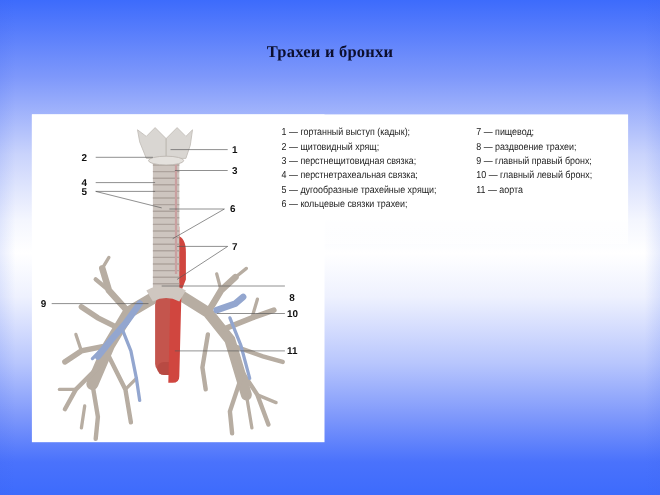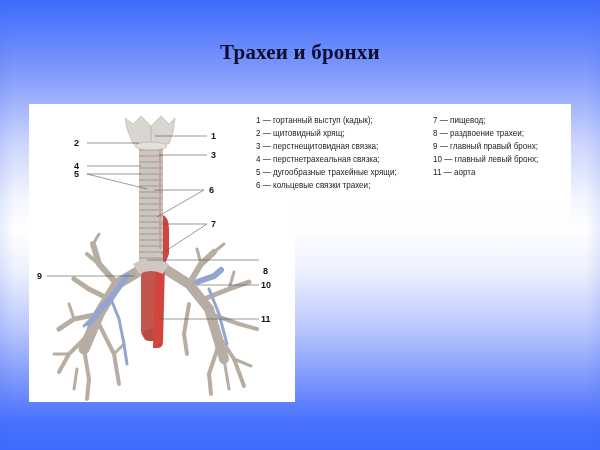--- a/index.html
+++ b/index.html
@@ -8,21 +8,21 @@
       background: linear-gradient(to bottom, #3d6bfc 0px, #7e98fb 70px, #c9d3fc 140px, #f4f6fe 200px, #ffffff 230px, #eef1fe 270px, #b8c6fd 330px, #7d97fb 380px, #4a72fc 420px, #3d6bfc 450px);
       font-family: "Liberation Sans", sans-serif;
     }
     .edge-l, .edge-r {
       position: absolute; top: 0; bottom: 0; width: 14px;
     }
     .edge-l { left: 0; background: linear-gradient(to right, rgba(60,100,240,0.12), rgba(60,100,240,0)); }
     .edge-r { right: 0; background: linear-gradient(to left, rgba(60,100,240,0.12), rgba(60,100,240,0)); }
     .title {
       position: absolute; top: 40px; left: 0; width: 600px; text-align: center;
-      font-family: "Liberation Serif", serif; font-weight: bold; font-size: 21px; color: #0c0f2e;
+      font-family: "Liberation Serif", serif; font-weight: bold; font-size: 15px; color: #0c0f2e;
       letter-spacing: 0.2px;
     }
     .panel-top {
       position: absolute; left: 29px; top: 104px; width: 542px; height: 118px;
       background: linear-gradient(to bottom, #ffffff 0%, #ffffff 80%, rgba(255,255,255,0.6) 100%);
     }
     .panel-bottom {
       position: absolute; left: 29px; top: 104px; width: 266px; height: 298px; background: #ffffff;
     }
     .legend {

